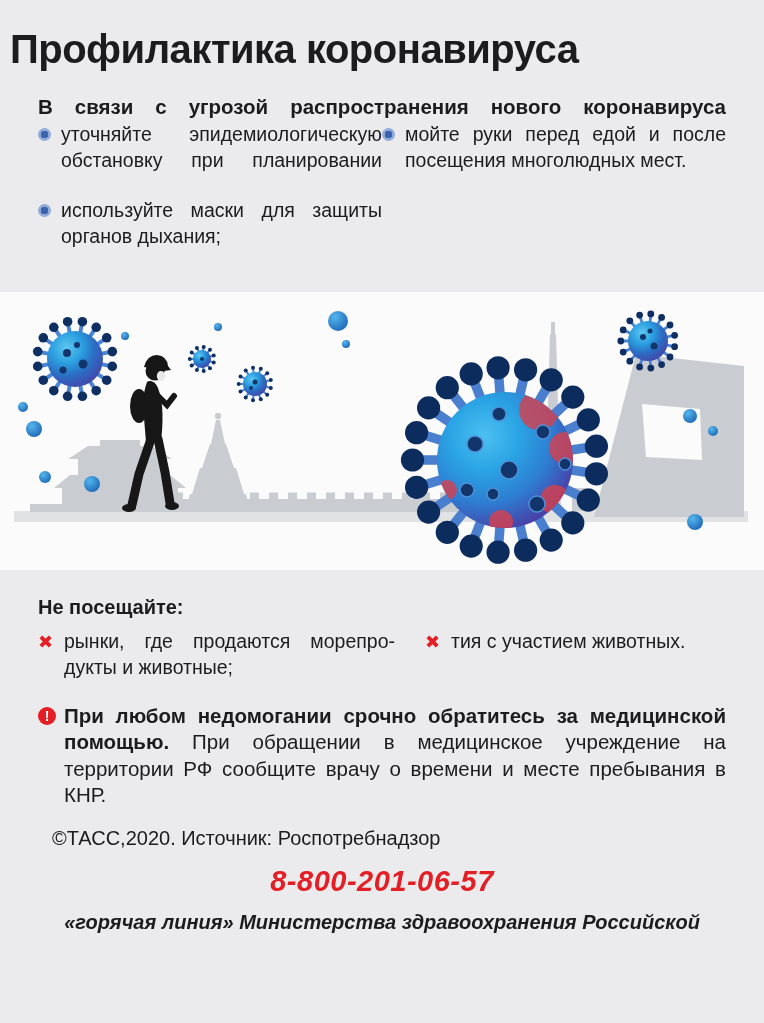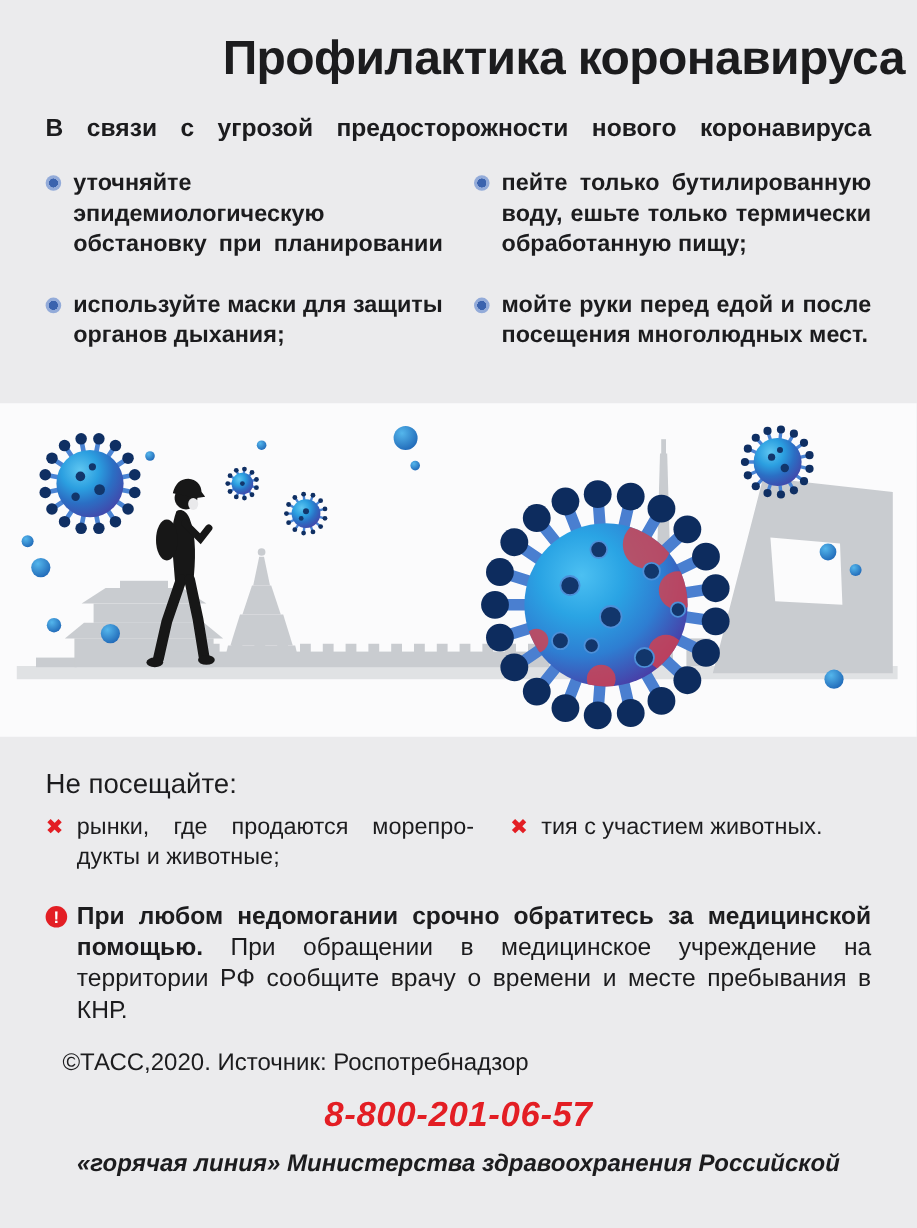--- a/index.html
+++ b/index.html
@@ -6,51 +6,51 @@
   body{
     width:764px;height:1023px;
     background:#ebebed;
     font-family:"Liberation Sans","DejaVu Sans",sans-serif;
     color:#1c1c1e;
     position:relative;overflow:hidden;
     -webkit-font-smoothing:antialiased;
   }
   .title{
     margin:26px 10px 0;
-    text-align:right;
+    text-align:left;
     font-size:40px;font-weight:bold;
     letter-spacing:-0.5px;line-height:1.18;
   }
   .intro{
     margin:21px 38px 0;
     font-size:20.5px;font-weight:bold;line-height:1.26;
   }
   .jline{display:block;text-align:justify;text-align-last:justify;}
   .jline.last{text-align-last:left;}
   .cline{display:block;text-align:center;}
   .tips{
-    margin:20px 38px 0;
-    display:grid;grid-template-columns:1fr 1fr;column-gap:26px;font-weight:bold;
+    margin:2px 38px 0;
+    display:grid;grid-template-columns:1fr 1fr;
   }
   .tip{
     position:relative;padding-left:23px;margin-bottom:25px;
     font-size:19.5px;line-height:1.31;
   }
   .ring{
     position:absolute;left:0;top:6px;width:13px;height:13px;border-radius:50%;
     background:radial-gradient(circle at 50% 50%, #3b63ae 0 40%, #93abd9 42% 100%);
   }
   .scene{
     width:764px;height:278px;margin-top:18px;
     background:#fbfbfc;
   }
   .scene svg{display:block;}
   .avoid-h{
     margin:26px 38px 0;
-    font-size:23px;font-weight:normal;
+    font-size:20px;font-weight:bold;
   }
   .avoid-list{
     margin:10px 38px 0;
     display:grid;grid-template-columns:357px auto;column-gap:30px;
   }
   .avoid-item{
     position:relative;padding-left:26px;
     font-size:19.5px;line-height:1.31;
   }
   .x-ic{
@@ -82,49 +82,41 @@
     font-weight:bold;font-style:italic;
     font-size:20px;line-height:25px;
   }
 </style>
 </head>
 <body>
 
 <h1 class="title">Профилактика коронавируса</h1>
 
 <p class="intro">
-    <span class="jline">В связи с угрозой предосторожности нового коронавируса</span>
+    <span class="jline">В связи с угрозой распространения нового коронавируса</span>
   </p>
 
 <div class="tips">
   <div class="tip-col">
     <div class="tip">
       <span class="ring"></span>
       <div>
           <span class="jline">уточняйте эпидемиологическую</span>
           <span class="jline">обстановку при планировании</span>
         </div>
     </div>
     <div class="tip">
       <span class="ring"></span>
       <div>
           <span class="jline">используйте маски для защиты</span>
           <span class="jline last">органов дыхания;</span>
         </div>
     </div>
   </div>
   <div class="tip-col">
-    <div class="tip">
-      <span class="ring"></span>
-      <div>
-          <span class="jline">пейте только бутилированную</span>
-          <span class="jline">воду, ешьте только термически</span>
-          <span class="jline last">обработанную пищу;</span>
-        </div>
-    </div>
     <div class="tip">
       <span class="ring"></span>
       <div>
           <span class="jline">мойте руки перед едой и после</span>
           <span class="jline last">посещения многолюдных мест.</span>
         </div>
     </div>
   </div>
 </div>
 

